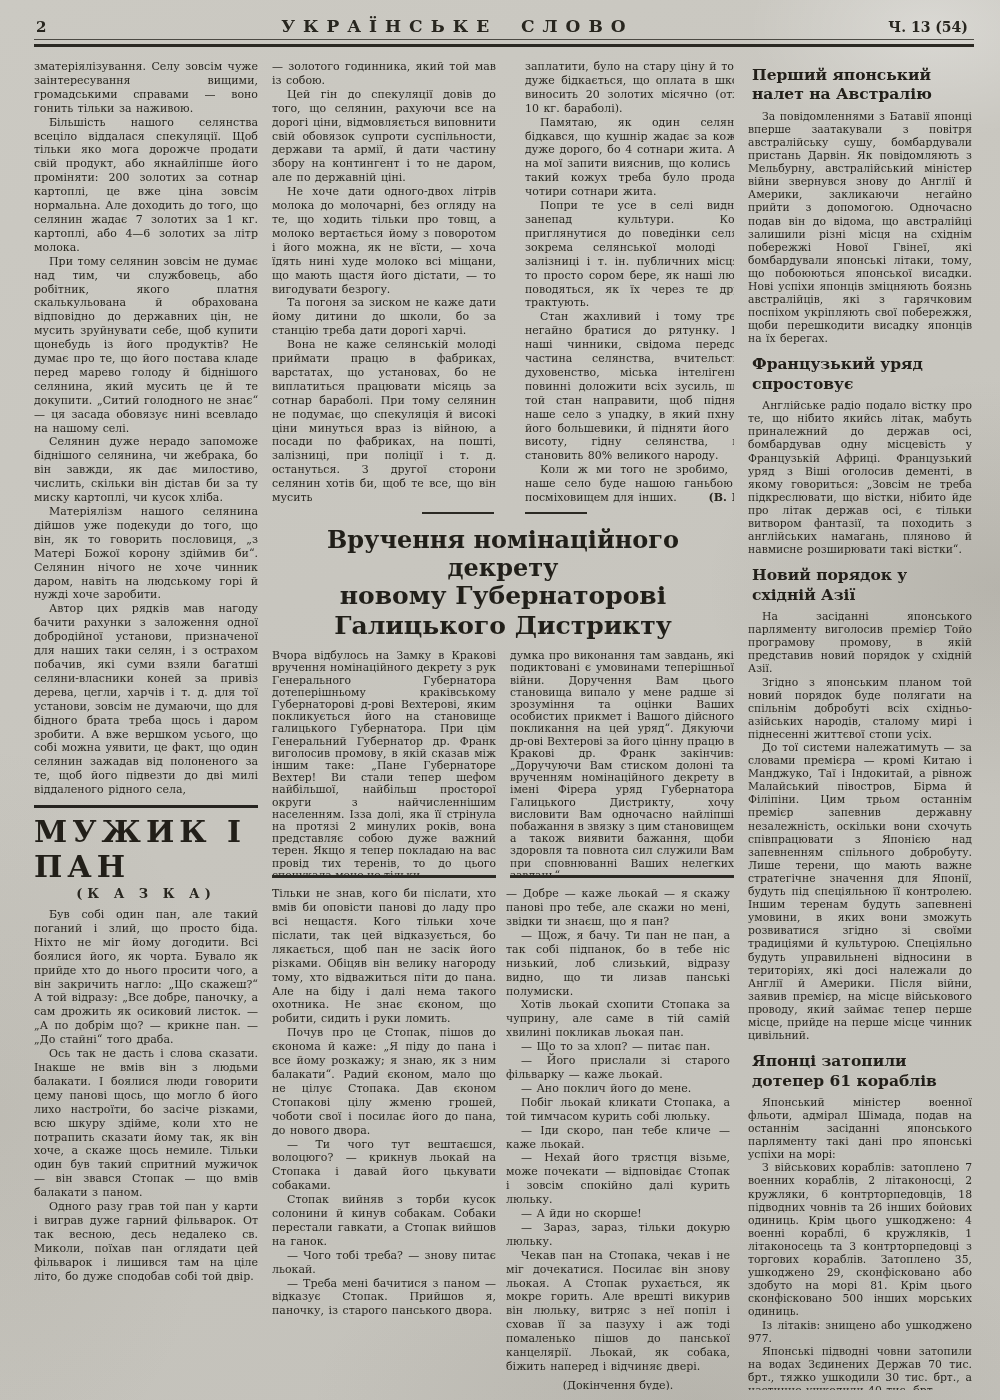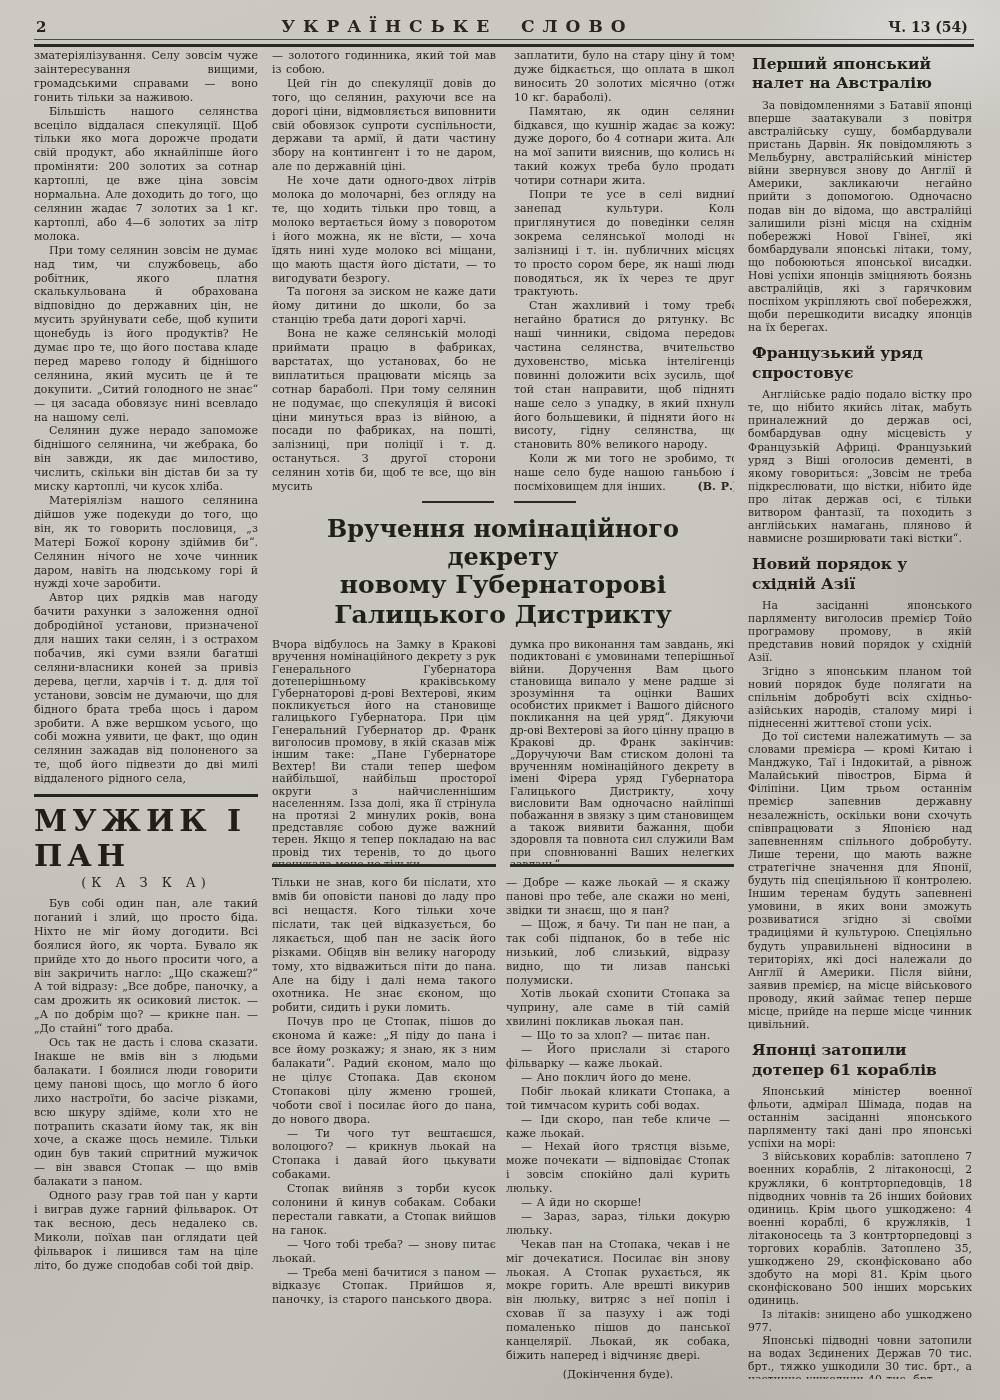--- a/index.html
+++ b/index.html
@@ -23,37 +23,37 @@
       linear-gradient(160deg,#cbc9c2 0%,#c8c6bf 40%,#c3c1ba 100%);
   }
   
   .header{display:flex;justify-content:space-between;align-items:baseline;padding:2px 6px 3px 2px;}
   .page-num{font-size:15px;font-weight:bold;}
   .masthead{font-size:17px;font-weight:bold;letter-spacing:8px;word-spacing:10px;transform:translateX(-10px);}
   .issue-num{font-size:14px;font-weight:bold;}
   .rule-thin{height:1px;background:rgba(43,41,35,0.8);}
   .rule-thick{height:3px;background:#2b2923;margin-top:4px;}
   
-  .cols{display:flex;gap:14px;margin-top:2px;height:1330px;overflow:hidden;}
+  .cols{display:flex;gap:14px;margin-top:13px;height:1330px;overflow:hidden;}
   .col{width:224px;flex:0 0 224px;overflow:hidden;}
   .col-mid{width:462px;flex:0 0 462px;display:flex;flex-direction:column;overflow:hidden;}
-  .subcols{display:flex;gap:18px;}
+  .subcols{display:flex;gap:29px;}
   .subcol{width:224px;flex:0 0 224px;overflow:hidden;}
   
   .bodytext p{
     margin:0;font-size:11px;line-height:13.9px;
     text-align:justify;text-indent:15px;
     word-spacing:1px;
   }
   .bodytext p.flush{text-indent:0;}
   .sig{float:right;font-weight:bold;}
   
   .story-rule{height:3px;background:#262420;margin:8px 0 6px;}
   .story-title{text-align:left;font-size:30px;font-weight:bold;letter-spacing:5px;margin:6px 0 2px;color:#221f19;}
-  .story-subtitle{text-align:center;font-size:13px;font-weight:normal;letter-spacing:5px;margin:0 0 7px;}
+  .story-subtitle{text-align:center;font-size:13px;font-weight:bold;letter-spacing:5px;margin:0 0 7px;}
   
   .endrule-r{width:72px;height:2px;background:#2b2923;margin:7px 2px 0 auto;}
   .endrule-l{width:62px;height:2px;background:#2b2923;margin:7px auto 0 0;}
   .decree-title{text-align:center;font-weight:bold;color:#211f19;margin:12px 0 9px;}
   .decree-title .l1{font-size:24px;line-height:1.15;}
   .decree-title .l2{font-size:25px;line-height:1.2;}
   .article-cols{display:flex;gap:14px;}
   .article-col{width:224px;flex:0 0 224px;height:228px;box-sizing:border-box;
     padding-bottom:6px;border-bottom:3px solid #2b2923;overflow:hidden;}
   .article-col p{font-size:10.8px;line-height:12.2px;margin:0;text-align:justify;text-indent:14px;}
@@ -141,21 +141,21 @@
           <p>— Чого тобі треба? — знову питає льокай.</p>
           <p>— Треба мені бачитися з паном — відказує Стопак. Прийшов я, паночку, із старого панського двора.</p>
         </div>
         <div class="subcol bodytext">
           <p class="flush">— Добре — каже льокай — я скажу панові про тебе, але скажи но мені, звідки ти знаєш, що я пан?</p>
           <p>— Щож, я бачу. Ти пан не пан, а так собі підпанок, бо в тебе ніс низький, лоб слизький, відразу видно, що ти лизав панські полумиски.</p>
           <p>Хотів льокай схопити Стопака за чуприну, але саме в тій самій хвилині покликав льокая пан.</p>
           <p>— Що то за хлоп? — питає пан.</p>
           <p>— Його прислали зі старого фільварку — каже льокай.</p>
           <p>— Ано поклич його до мене.</p>
-          <p>Побіг льокай кликати Стопака, а той тимчасом курить собі водах.</p>
+          <p>Побіг льокай кликати Стопака, а той тимчасом курить собі люльку.</p>
           <p>— Іди скоро, пан тебе кличе — каже льокай.</p>
           <p>— Нехай його трястця візьме, може почекати — відповідає Стопак і зовсім спокійно далі курить люльку.</p>
           <p>— А йди но скорше!</p>
           <p>— Зараз, зараз, тільки докурю люльку.</p>
           <p>Чекав пан на Стопака, чекав і не міг дочекатися. Посилає він знову льокая. А Стопак рухається, як мокре горить. Але врешті викурив він люльку, витряс з неї попіл і сховав її за пазуху і аж тоді помаленько пішов до панської канцелярії. Льокай, як собака, біжить наперед і відчиняє двері.</p>
           <div class="story-end">(Докінчення буде).</div>
         </div>
       </div>
     </div>
 

